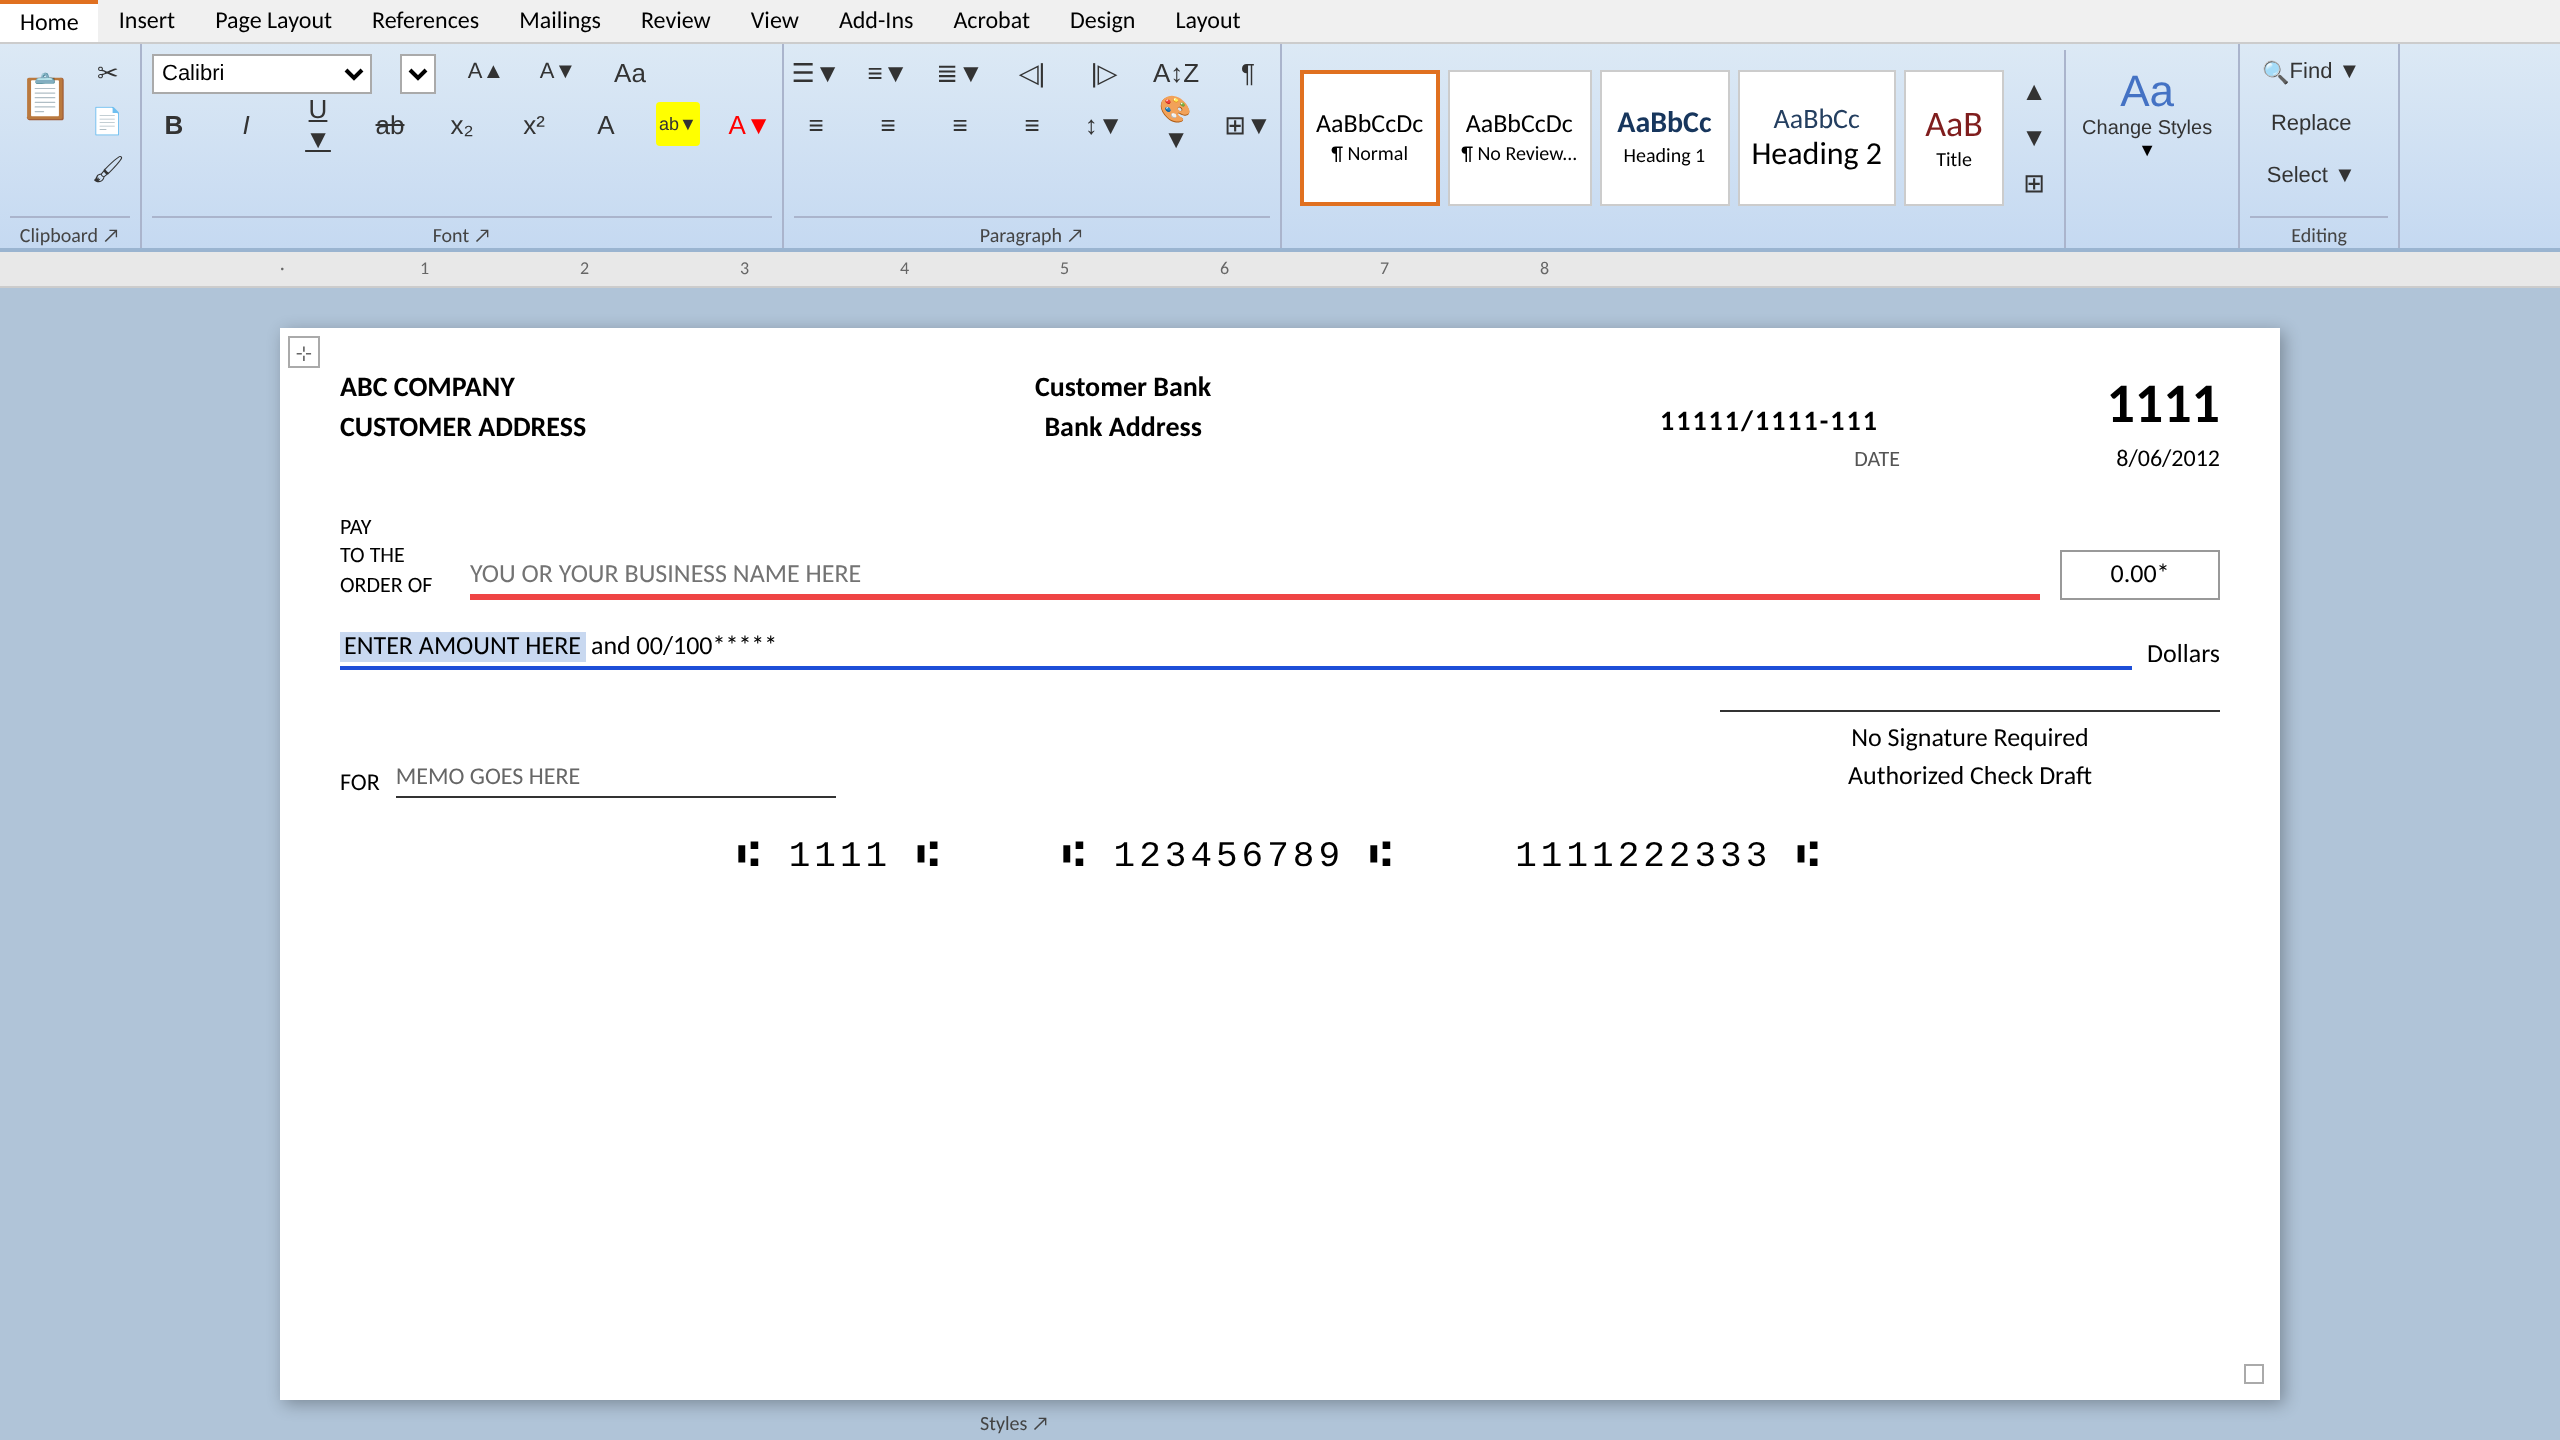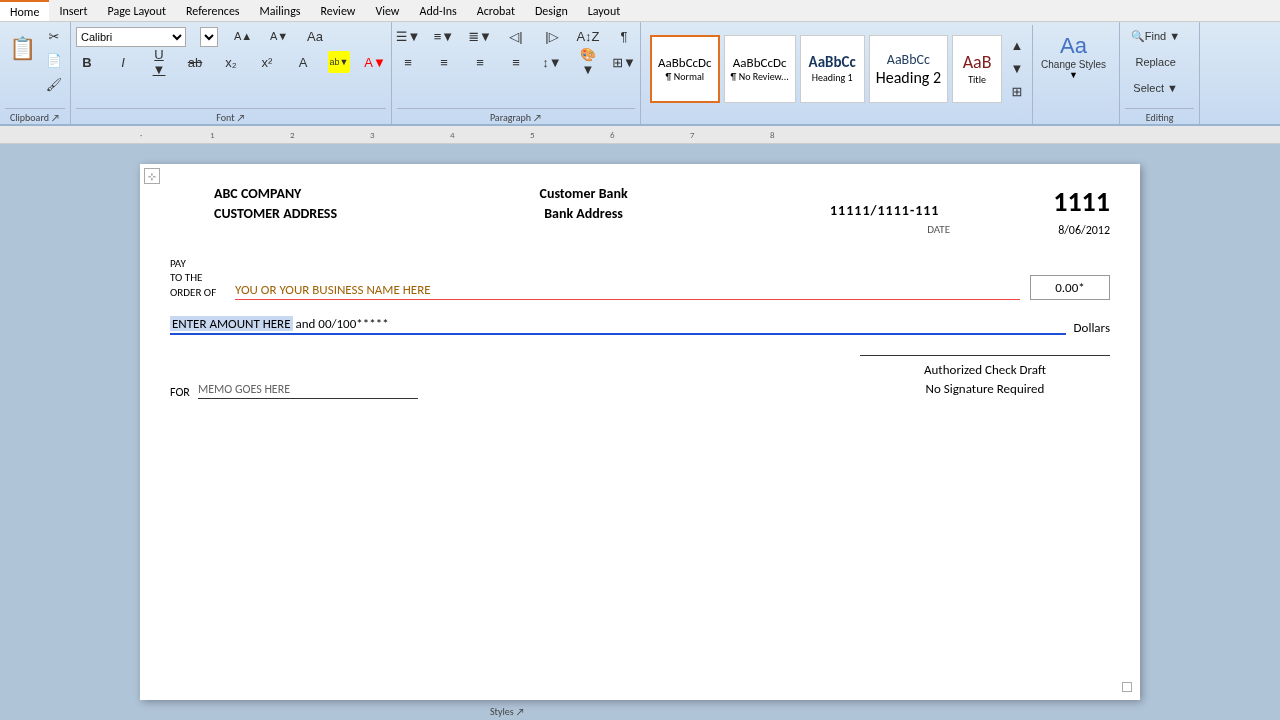--- a/index.html
+++ b/index.html
@@ -78,21 +78,20 @@
       padding: 20px 30px;
       box-shadow: 2px 2px 8px rgba(0,0,0,0.3);
       position: relative;
     }
 
     .check-header {
       display: flex;
       justify-content: space-between;
       align-items: flex-start;
       margin-bottom: 20px;
-      margin-left: 44px;
     }
 
     .company-info {
       font-size: 14px;
       font-weight: bold;
       line-height: 1.4;
     }
 
     .bank-info {
       text-align: center;
@@ -120,24 +119,24 @@
       margin-top: 10px;
     }
     .pay-label {
       font-size: 11px;
       line-height: 1.3;
       margin-right: 10px;
       min-width: 55px;
     }
     .pay-line {
       flex: 1;
-      border-bottom: 1px solid #ef4444;
+      border-bottom: 3px solid #ef4444;
       padding-bottom: 2px;
       font-size: 13px;
-      color: #a16207;
+      color: #737373;
     }
     .amount-box {
       border: 1px solid #999;
       padding: 4px 8px;
       min-width: 80px;
       text-align: center;
       font-size: 13px;
       margin-left: 10px;
       background: white;
     }
@@ -452,21 +451,26 @@
     </div>
 
     <div class="memo-signature-section">
       <div class="memo-section">
         <span class="memo-label">FOR</span>
         <div class="memo-line">
           <span>MEMO GOES HERE</span>
         </div>
       </div>
       <div class="signature-section">
+        <div>No Signature Required</div>
         <div>Authorized Check Draft</div>
-        <div>No Signature Required</div>
-      </div>
-    </div>
-
+      </div>
+    </div>
+
+    <div class="micr-line">
+      <span>⑆ 1111 ⑆</span>
+      <span>⑆ 123456789 ⑆</span>
+      <span>1111222333 ⑆</span>
+    </div>
 
     <div style="position:absolute;bottom:8px;right:8px;width:10px;height:10px;border:1px solid #aaa"></div>
   </div>
 </div>
 
 </body></html>

